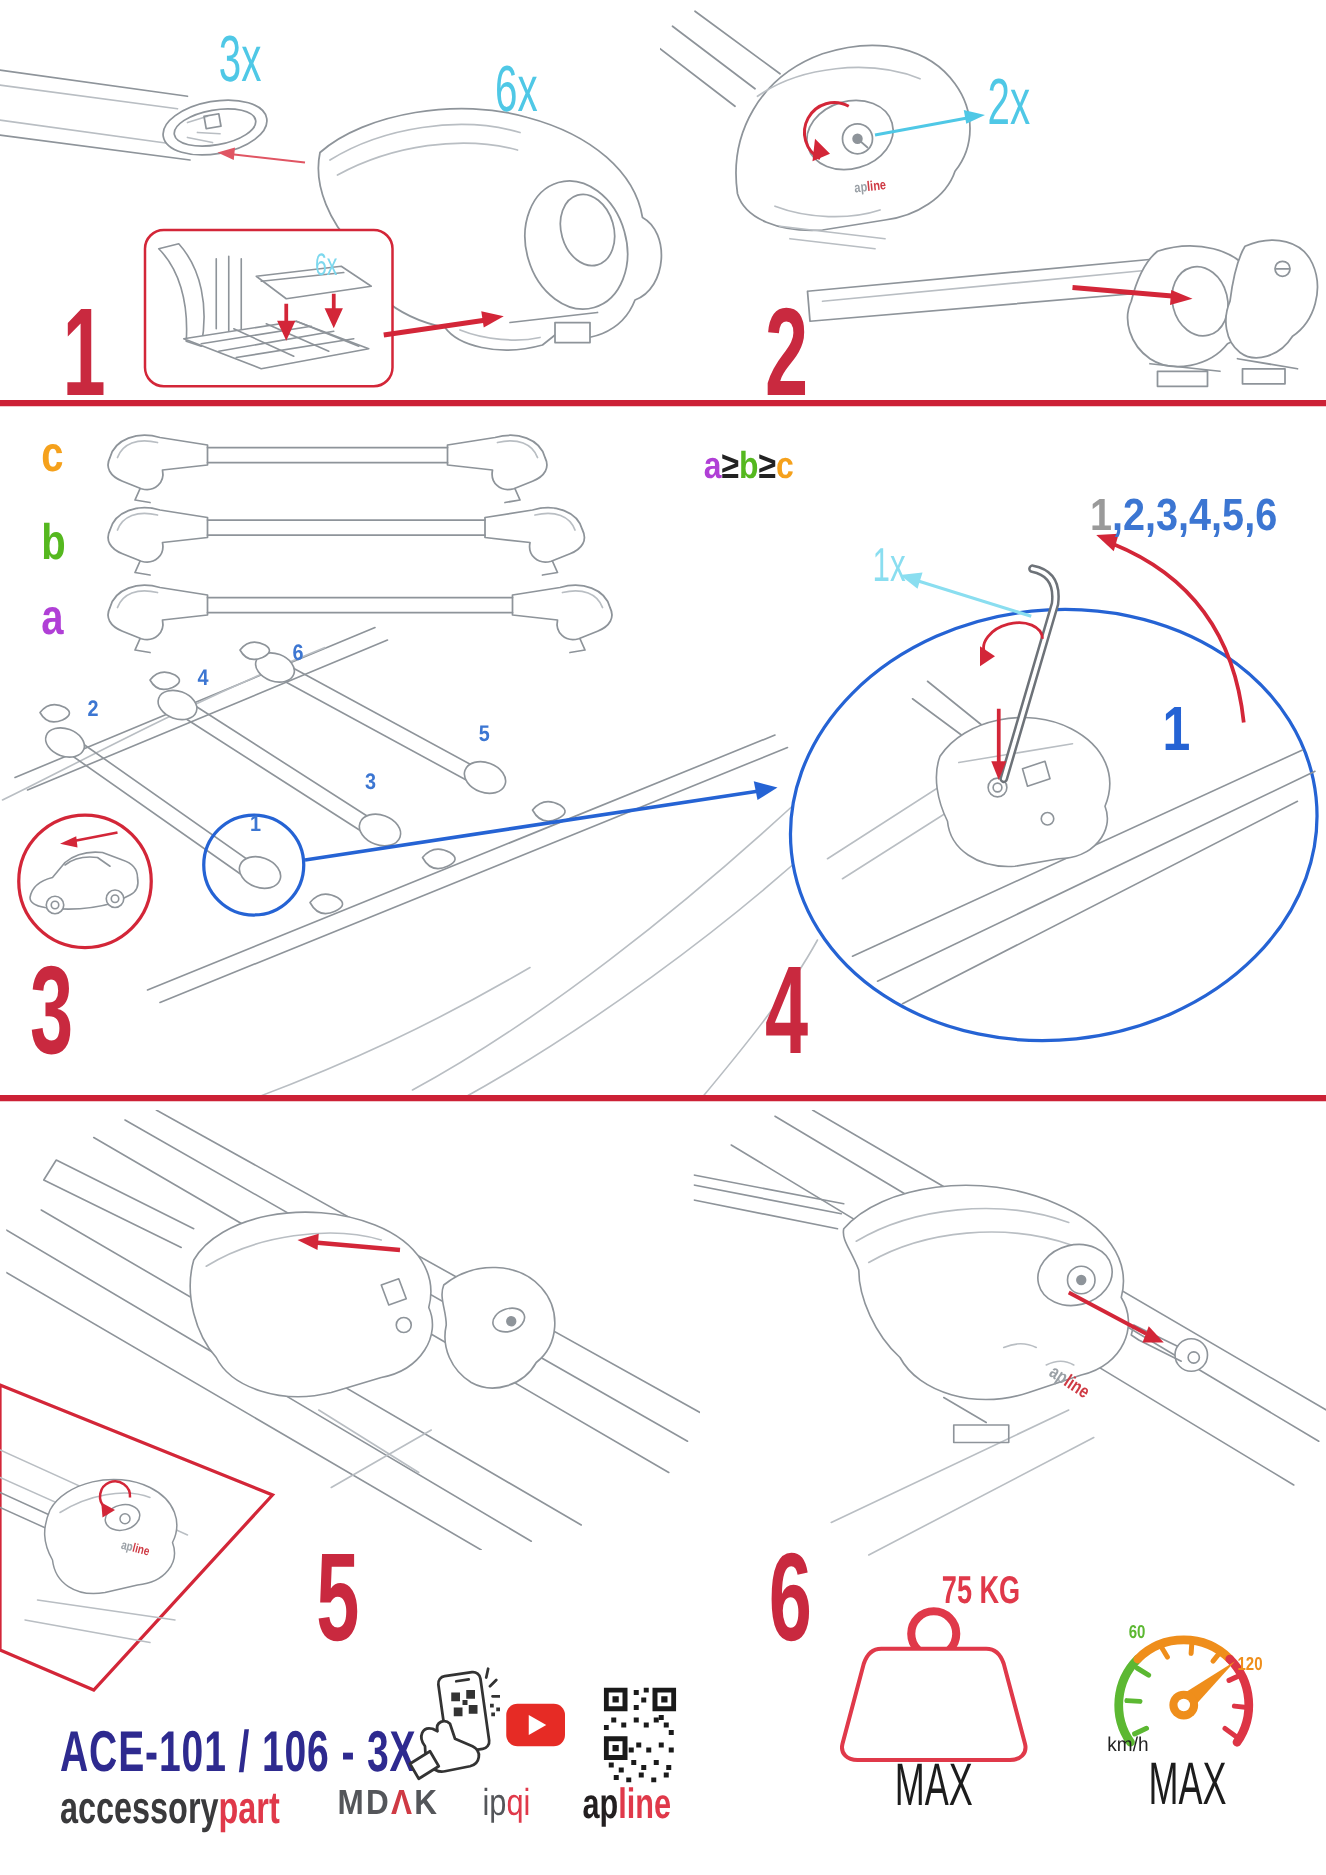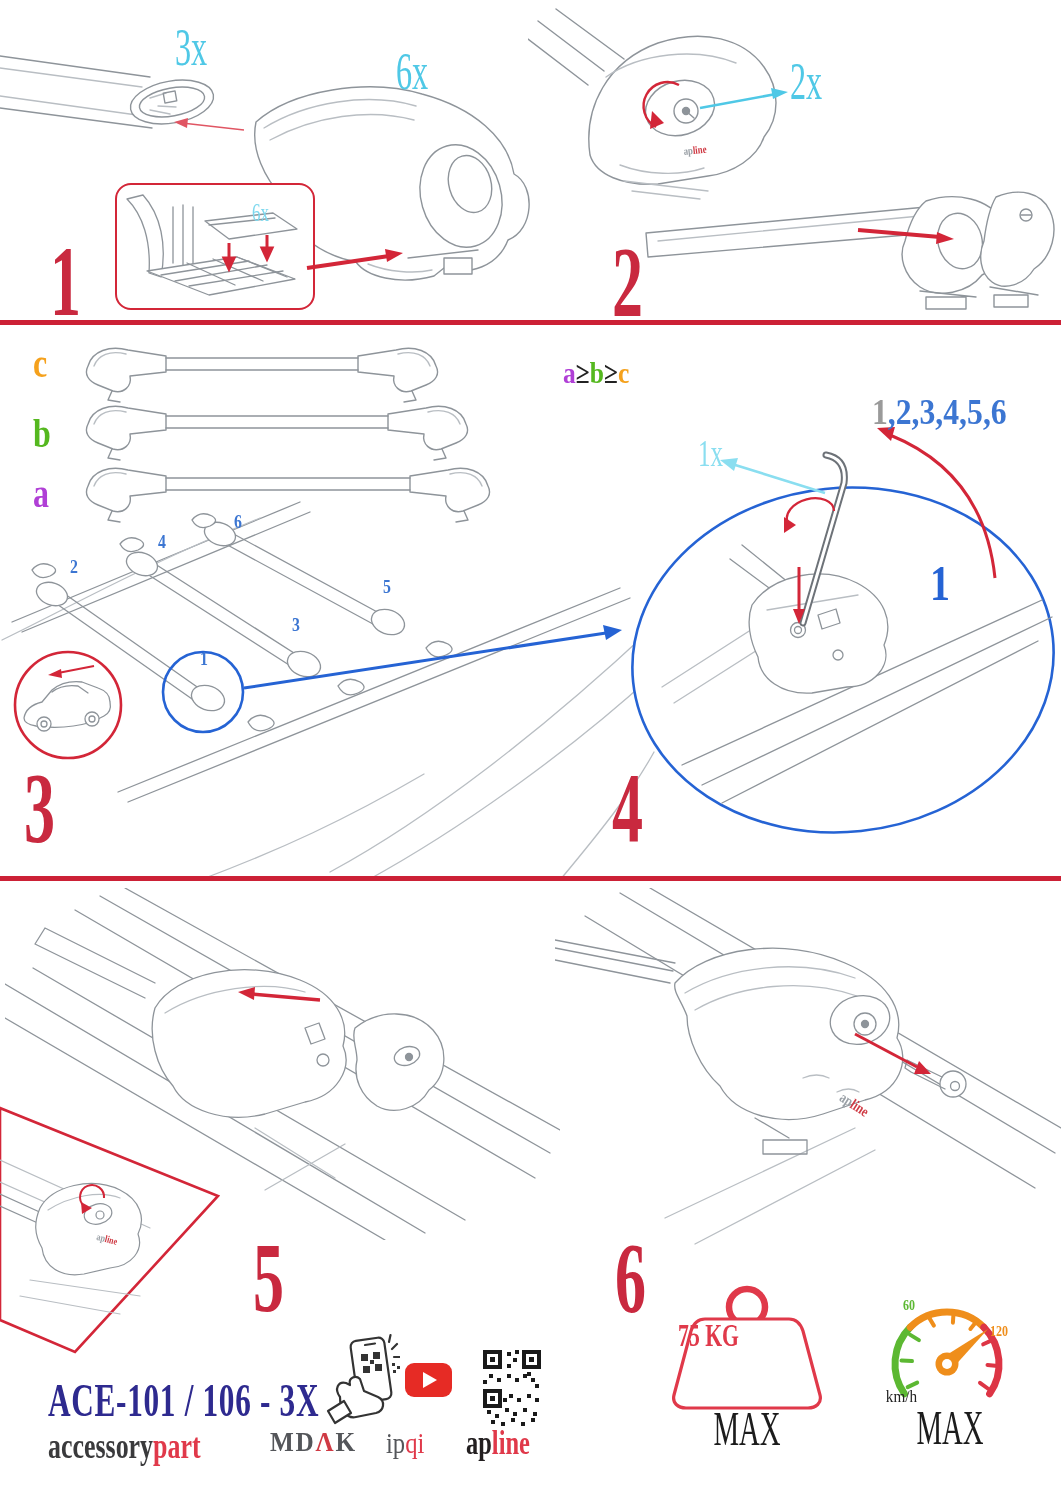--- a/index.html
+++ b/index.html
@@ -1,17 +1,17 @@
 <!DOCTYPE html>
 <html><head>
 <meta charset="utf-8">
 <style>
   html,body{margin:0;padding:0;background:#ffffff;}
   #sheet{position:relative;width:1061px;height:1500px;background:#fff;
-         font-family:Liberation Serif, serif;overflow:hidden;}
+         font-family:Liberation Sans, sans-serif;overflow:hidden;}
   .abs{position:absolute;}
   .cond{display:inline-block;transform-origin:0 0;white-space:nowrap;line-height:1;}
   .ctr{transform-origin:50% 0;}
   .num{font-weight:700;color:#c9293f;font-size:100px;transform:scaleX(0.62);}
   .qty{font-weight:500;color:#4fc8e6;font-size:52px;transform:scaleX(0.62);}
   .qty-sm{font-weight:500;color:#7dd8ee;font-size:25px;transform:scaleX(0.68);}
   .qty-lt{font-weight:500;color:#8adef0;font-size:38px;transform:scaleX(0.66);}
   .pos{font-weight:700;color:#3c76d2;font-size:18px;transform:scaleX(0.88);}
   .barlabel{font-weight:700;font-size:40px;transform:scaleX(0.8);}
   .rule{font-weight:700;font-size:30px;transform:scaleX(0.85);}
@@ -398,21 +398,21 @@
     </g>
   </svg>
   <span class="abs cond" style="left:466px;top:1426px;font-size:34px;font-weight:700;transform:scaleX(0.72)">
     <span style="color:#231f20">ap</span><span style="color:#e0394a">line</span>
   </span>
 
   <svg class="abs" style="left:665px;top:1283px" width="165" height="128" viewBox="0 0 165 128">
     <circle cx="82" cy="24" r="18" stroke="#e0394a" stroke-width="6.5" fill="none"></circle>
     <path d="M40 36 L124 36 C 132 36, 136 42, 138 48 L 155 112 C 157 120, 151 125, 143 125 L 21 125 C 13 125, 7 120, 9 112 L 26 48 C 28 42, 32 36, 40 36 Z" stroke="#e0394a" stroke-width="3.2" fill="#ffffff"></path>
   </svg>
-  <div class="abs" style="left:665px;top:1320px;width:165px;text-align:left">
+  <div class="abs" style="left:665px;top:1256px;width:165px;text-align:right">
     <span class="cond ctr" style="font-size:31px;font-weight:700;color:#e0394a;transform:scaleX(0.7)">75 KG</span>
   </div>
   <div class="abs" style="left:665px;top:1405px;width:165px;text-align:center">
     <span class="cond ctr maxlabel">MAX</span>
   </div>
 
   <svg class="abs" style="left:885px;top:1292px" width="130" height="122" viewBox="0 0 130 122">
     <g fill="none" stroke-linecap="round">
       <path d="M19.4 101.8 A 52 52 0 0 1 25.2 35.2" stroke="#5cb832" stroke-width="7"></path>
       <path d="M25.2 35.2 A 52 52 0 0 1 98.8 35.2" stroke="#ef8e1b" stroke-width="7"></path>

